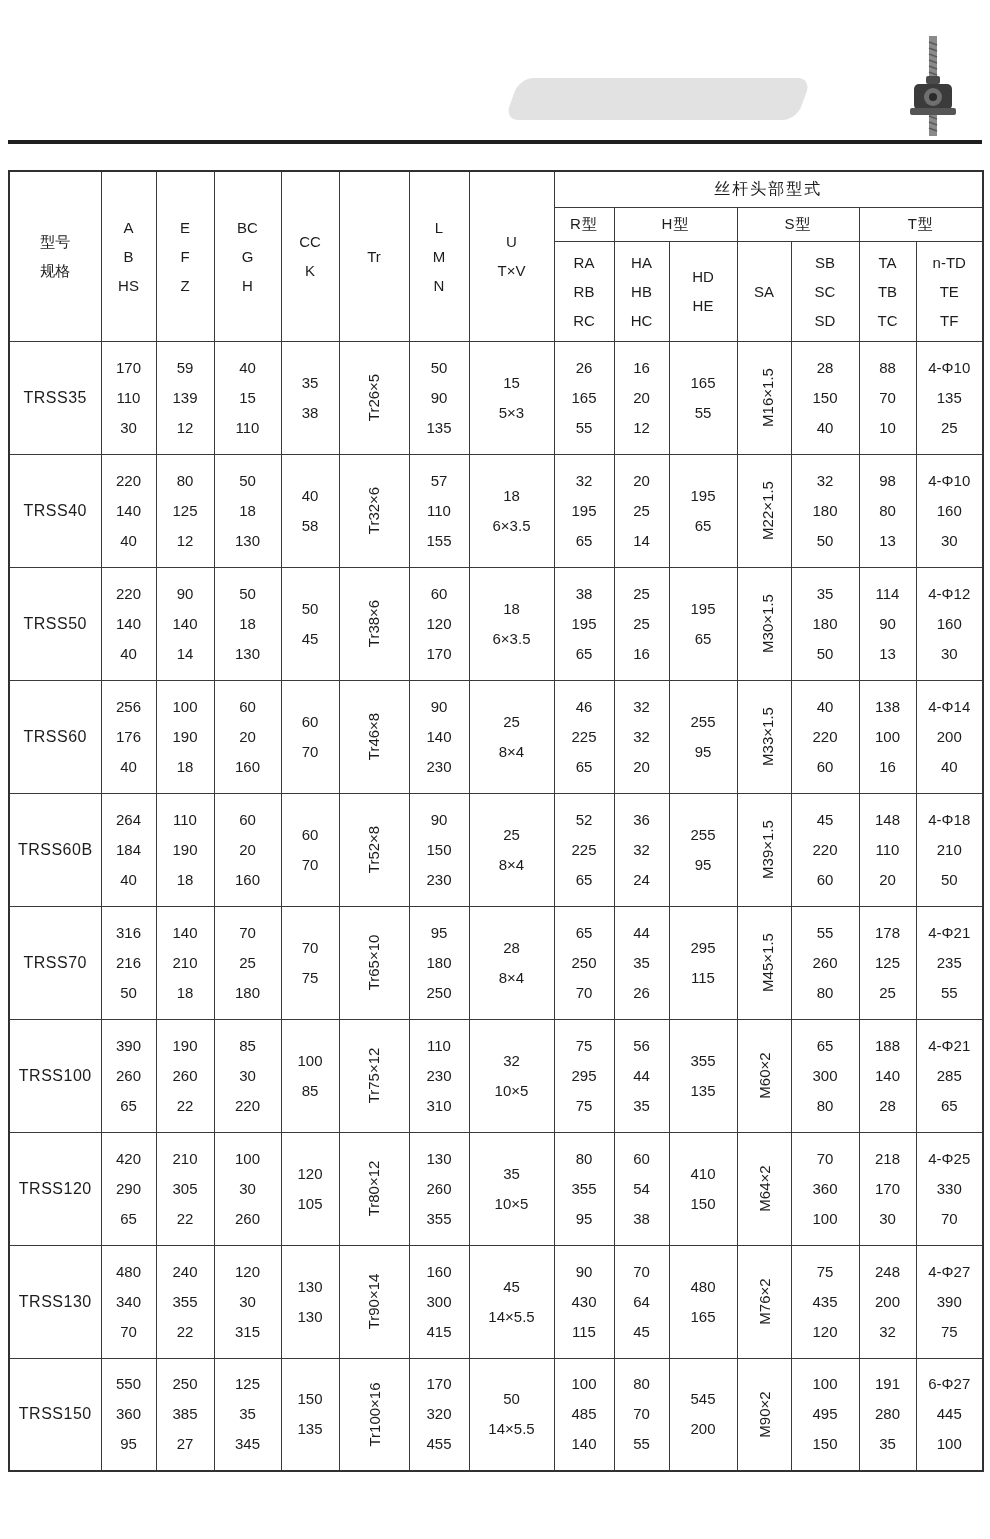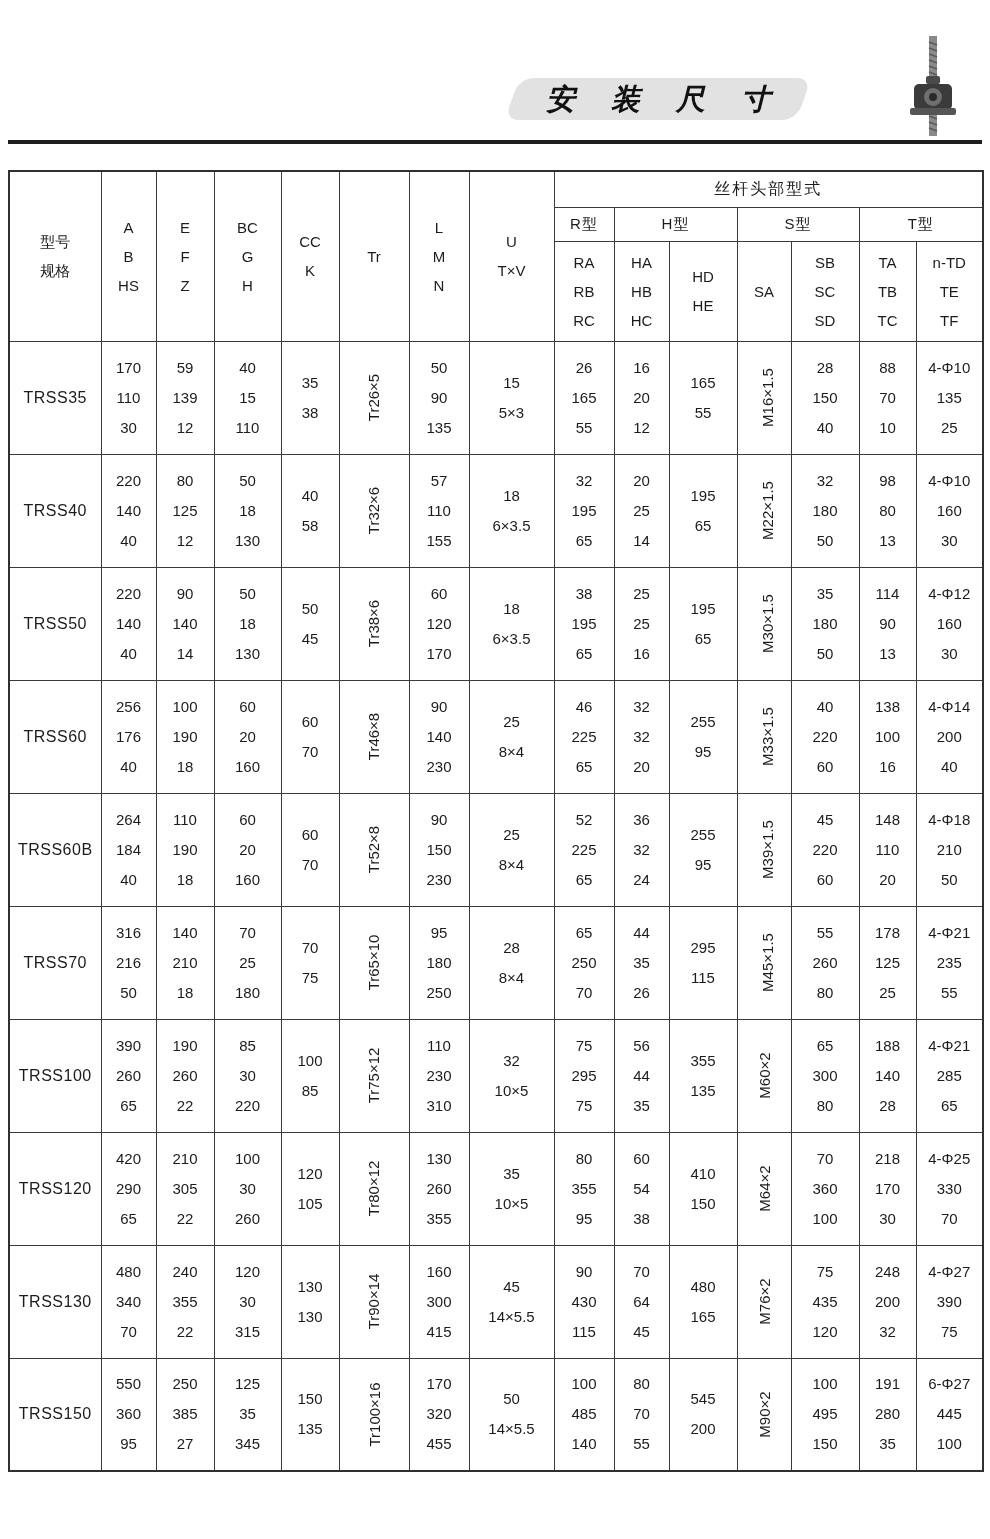--- a/index.html
+++ b/index.html
@@ -55,21 +55,20 @@
   }
   
   .page-num{position:absolute;right:22px;top:1576px;font-size:22px;color:#222;}
 </style>
 </head>
 <body>
 
 <div class="page">
 
   <div class="title-badge"></div>
-  <div class="title-text">安 装 尺 寸</div>
 
   <svg class="jack-img" viewBox="0 0 62 104">
     <rect x="27" y="2" width="8" height="100" fill="#8a8a8a"></rect>
     <g stroke="#5a5a5a" stroke-width="1.5">
       <line x1="27" y1="8" x2="35" y2="11"></line>
         <line x1="27" y1="14" x2="35" y2="17"></line>
       <line x1="27" y1="20" x2="35" y2="23"></line>
         <line x1="27" y1="26" x2="35" y2="29"></line>
       <line x1="27" y1="32" x2="35" y2="35"></line>
         <line x1="27" y1="38" x2="35" y2="41"></line>

